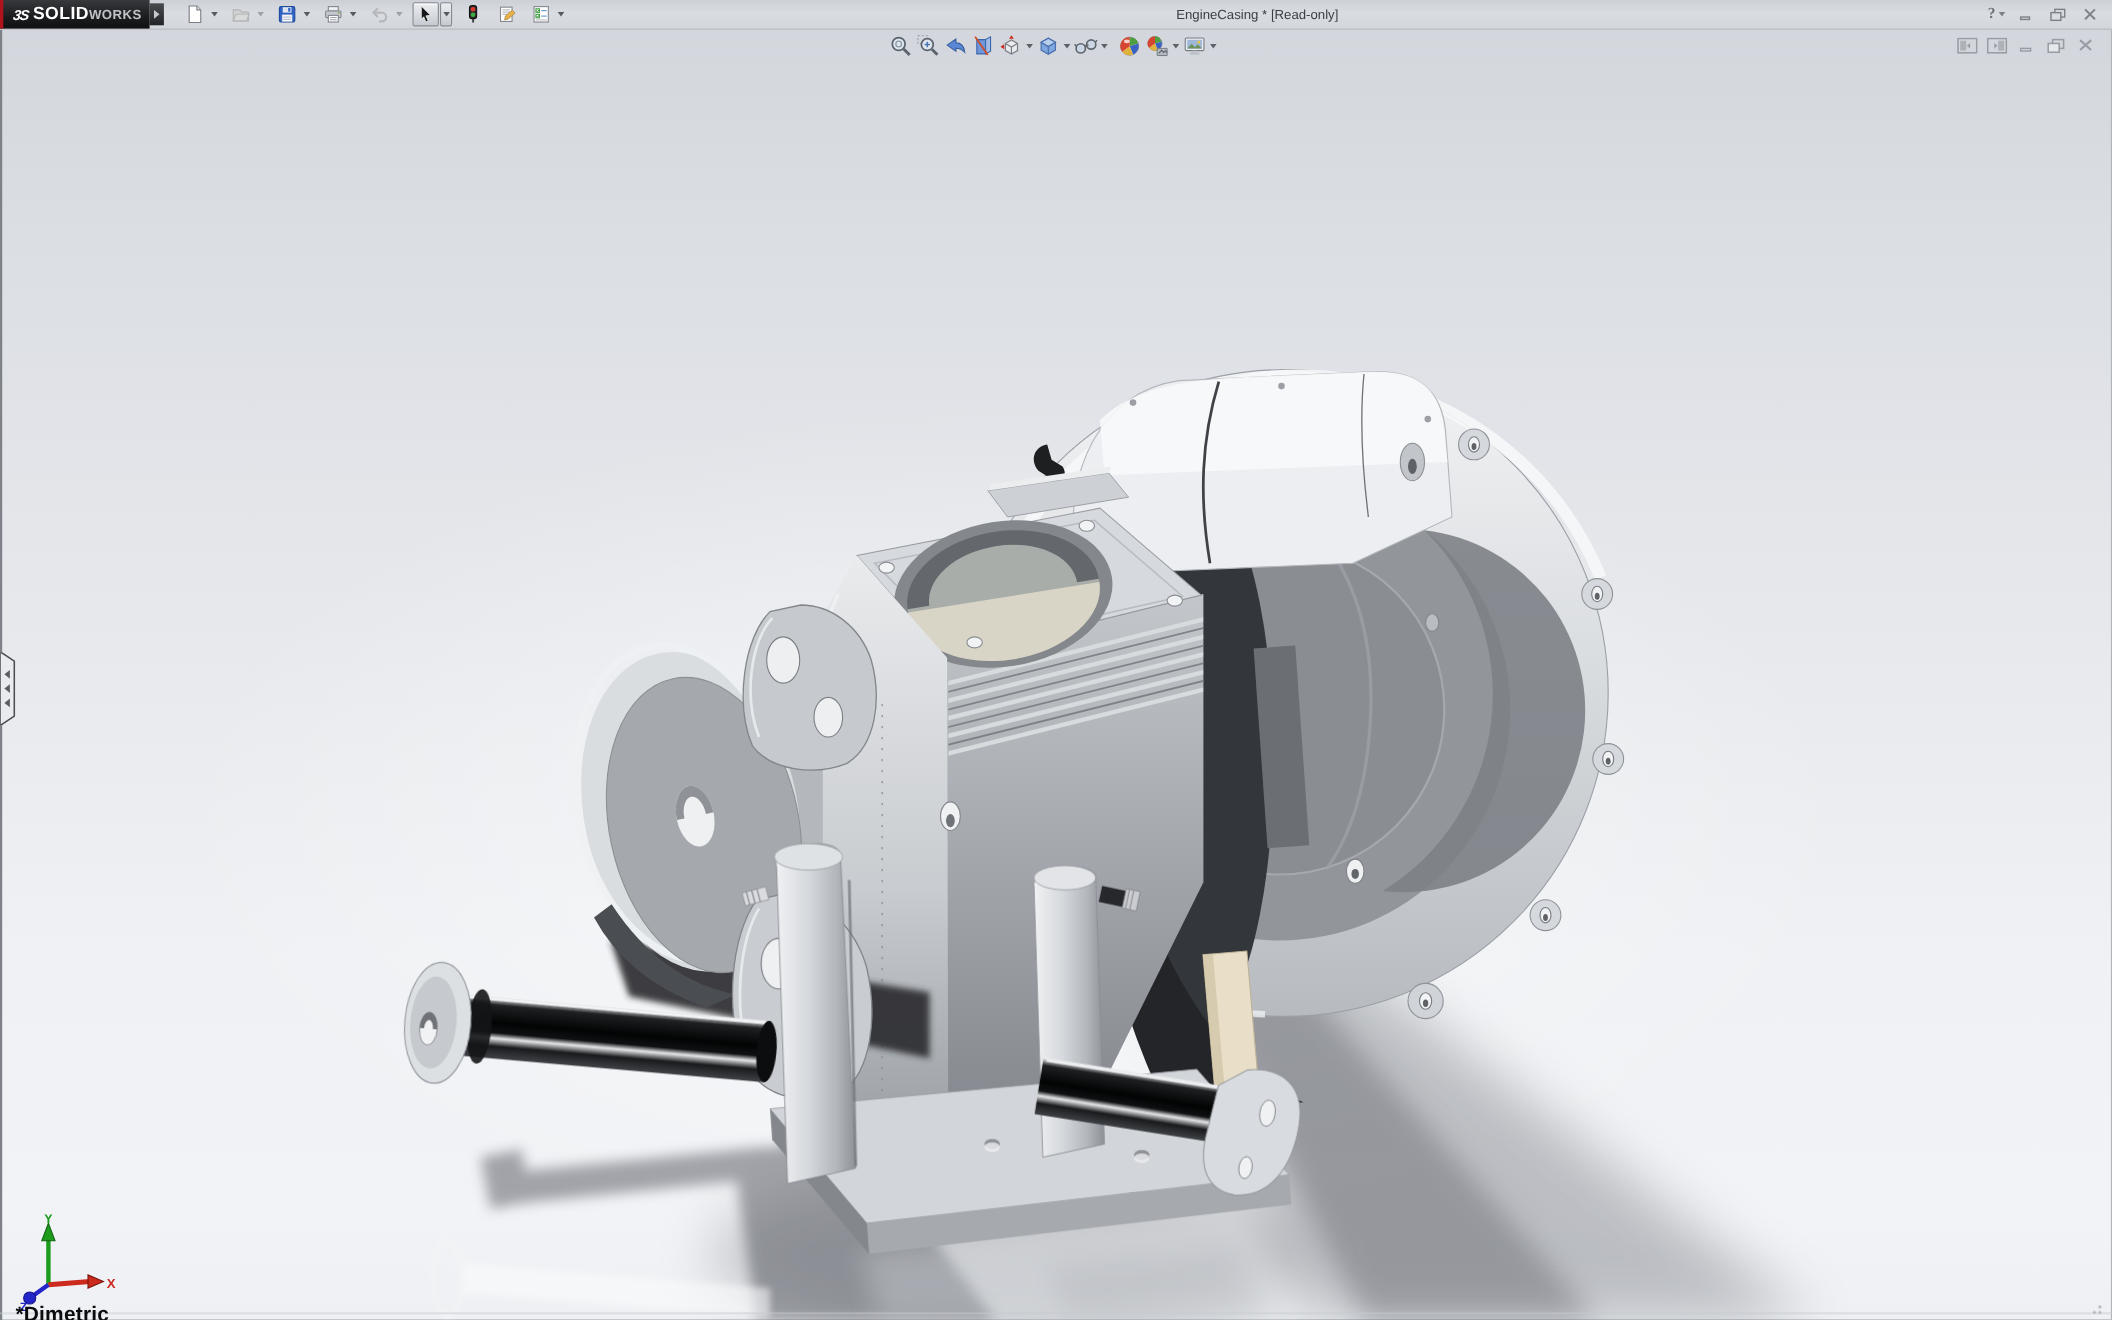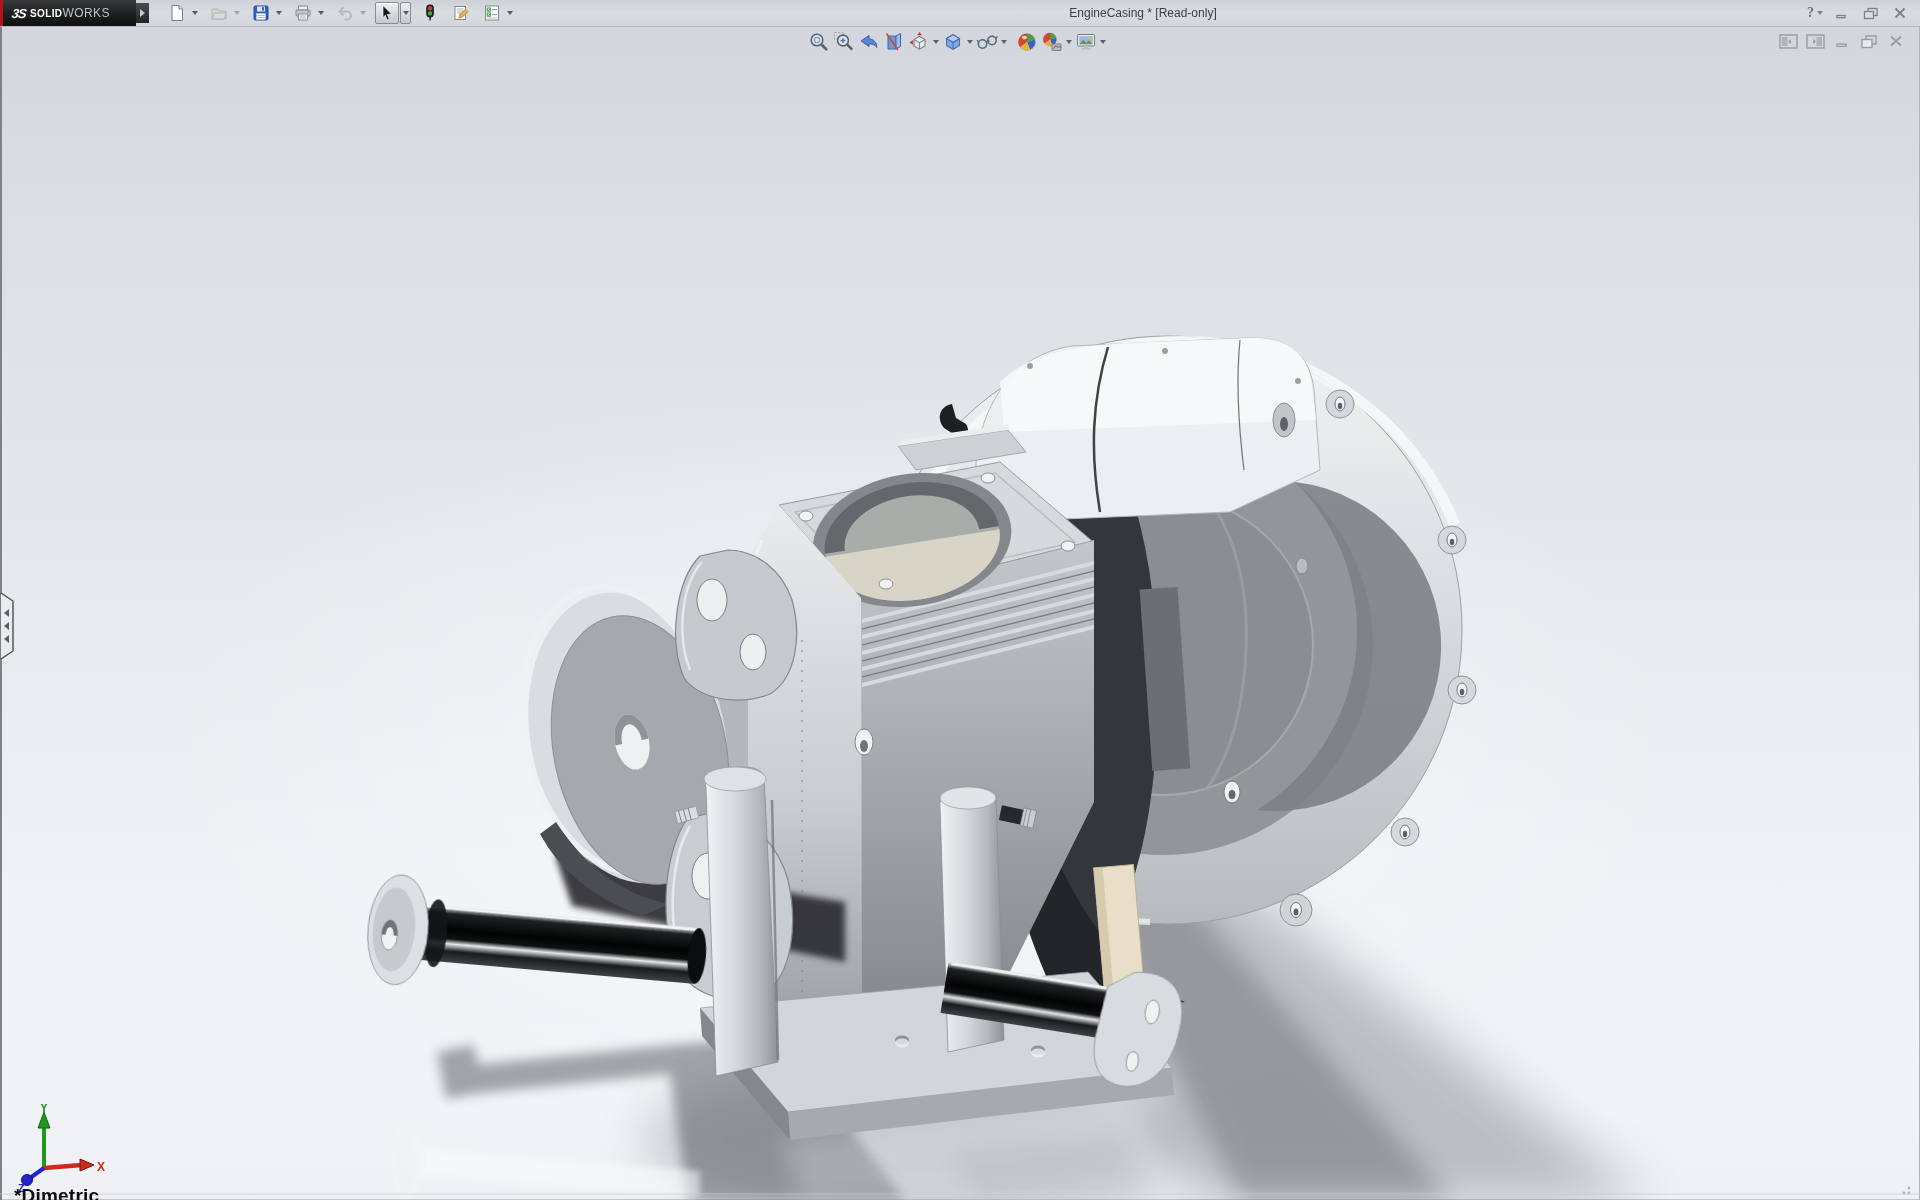--- a/index.html
+++ b/index.html
@@ -7,22 +7,22 @@
   .app{position:relative;width:1920px;height:1200px;background:#d7dade;}
 
   
   .titlebar{position:absolute;left:0;top:0;width:1920px;height:26px;
     background:linear-gradient(180deg,#cdd1d7 0%,#d9dce1 45%,#d3d7dc 100%);
     border-bottom:1px solid #b6bac0;display:flex;align-items:center;z-index:30;}
   .brand{position:relative;width:136px;height:26px;display:flex;align-items:center;
     background:linear-gradient(180deg,#38393c 0%,#1d1e20 55%,#0f1012 100%);padding-left:12px;box-sizing:border-box;}
   .brand-red{position:absolute;left:0;top:0;width:3px;height:26px;background:#b0131c;}
   .brand-mark{color:#fff;font-weight:bold;font-style:italic;font-size:13px;letter-spacing:-1px;transform:skewX(-8deg);margin-right:4px;}
-  .brand-bold{color:#ffffff;font-weight:bold;font-size:10px;letter-spacing:.4px;}
-  .brand-light{color:#bfc2c6;font-weight:normal;font-size:12px;letter-spacing:.4px;}
+  .brand-bold{color:#ffffff;font-weight:bold;font-size:16px;letter-spacing:.4px;}
+  .brand-light{color:#bfc2c6;font-weight:bold;font-size:12px;letter-spacing:.4px;}
   .brand-tab{width:13px;height:20px;background:linear-gradient(180deg,#4a4b4e,#232427);
     display:flex;align-items:center;justify-content:center;cursor:pointer;}
   .arr-r{width:0;height:0;border-top:4px solid transparent;border-bottom:4px solid transparent;border-left:5px solid #c7c9cc;}
 
   .toolbar{display:flex;align-items:center;height:26px;margin-left:16px;}
   .tb-group{display:flex;align-items:center;margin-right:7px;}
   .tb-btn{width:24px;height:22px;display:flex;align-items:center;justify-content:center;border-radius:2px;cursor:pointer;}
   .tb-btn.disabled{opacity:.45;filter:grayscale(.9);cursor:default;}
   .tb-btn.active{background:linear-gradient(180deg,#eceef1,#c6cad0);border:1px solid #878c94;box-shadow:inset 0 1px 0 #ffffff;box-sizing:border-box;}
   .tb-dd{width:11px;height:22px;display:flex;align-items:center;justify-content:center;cursor:pointer;}

